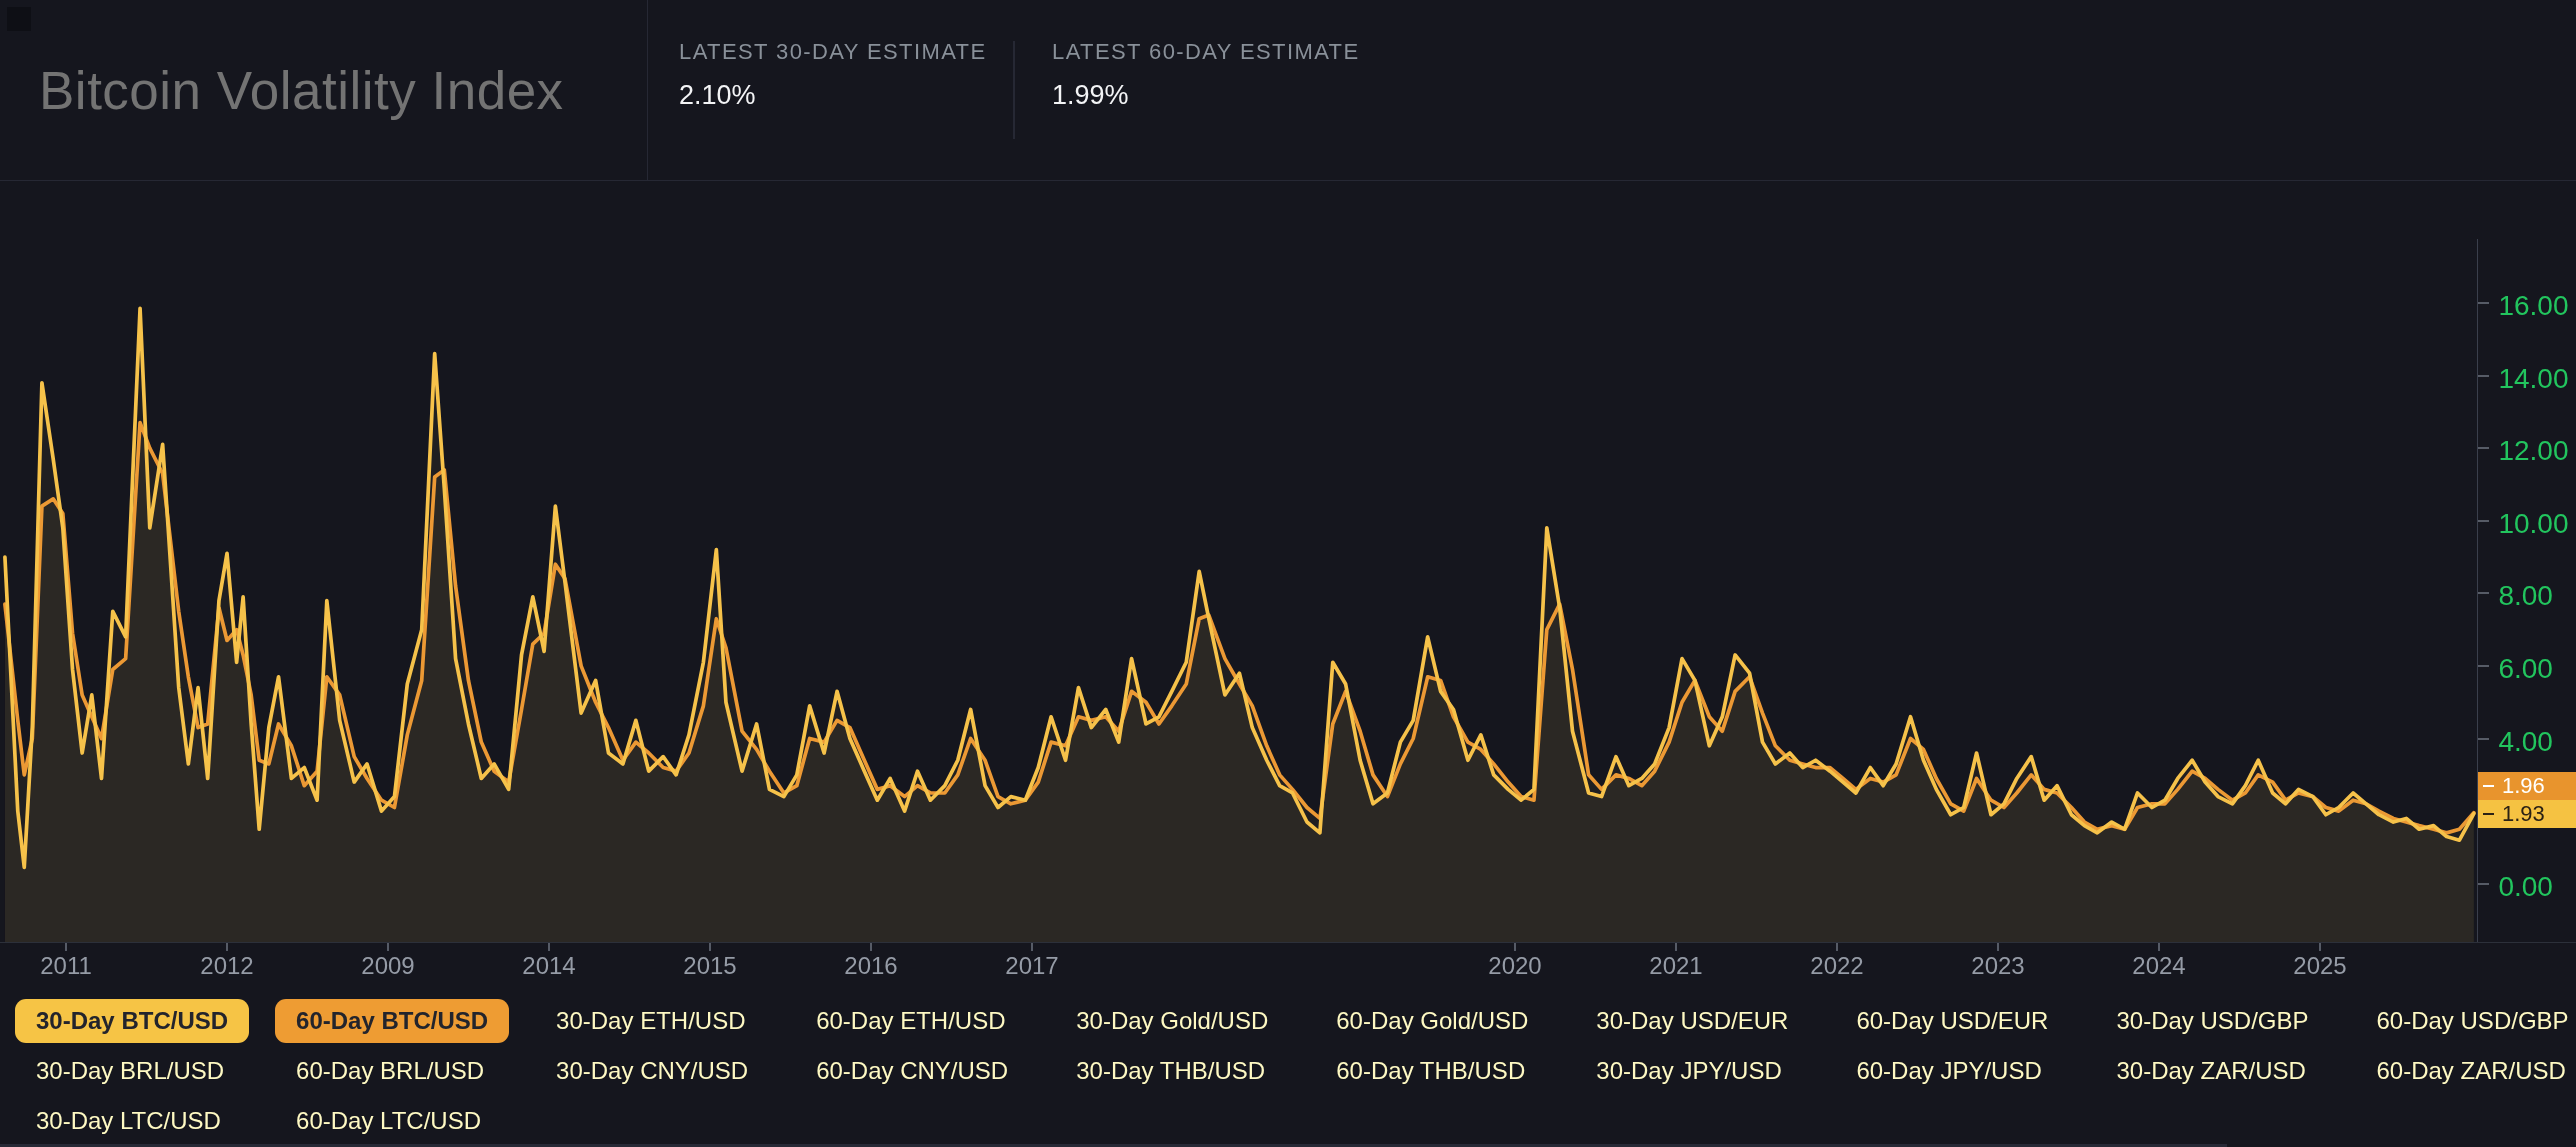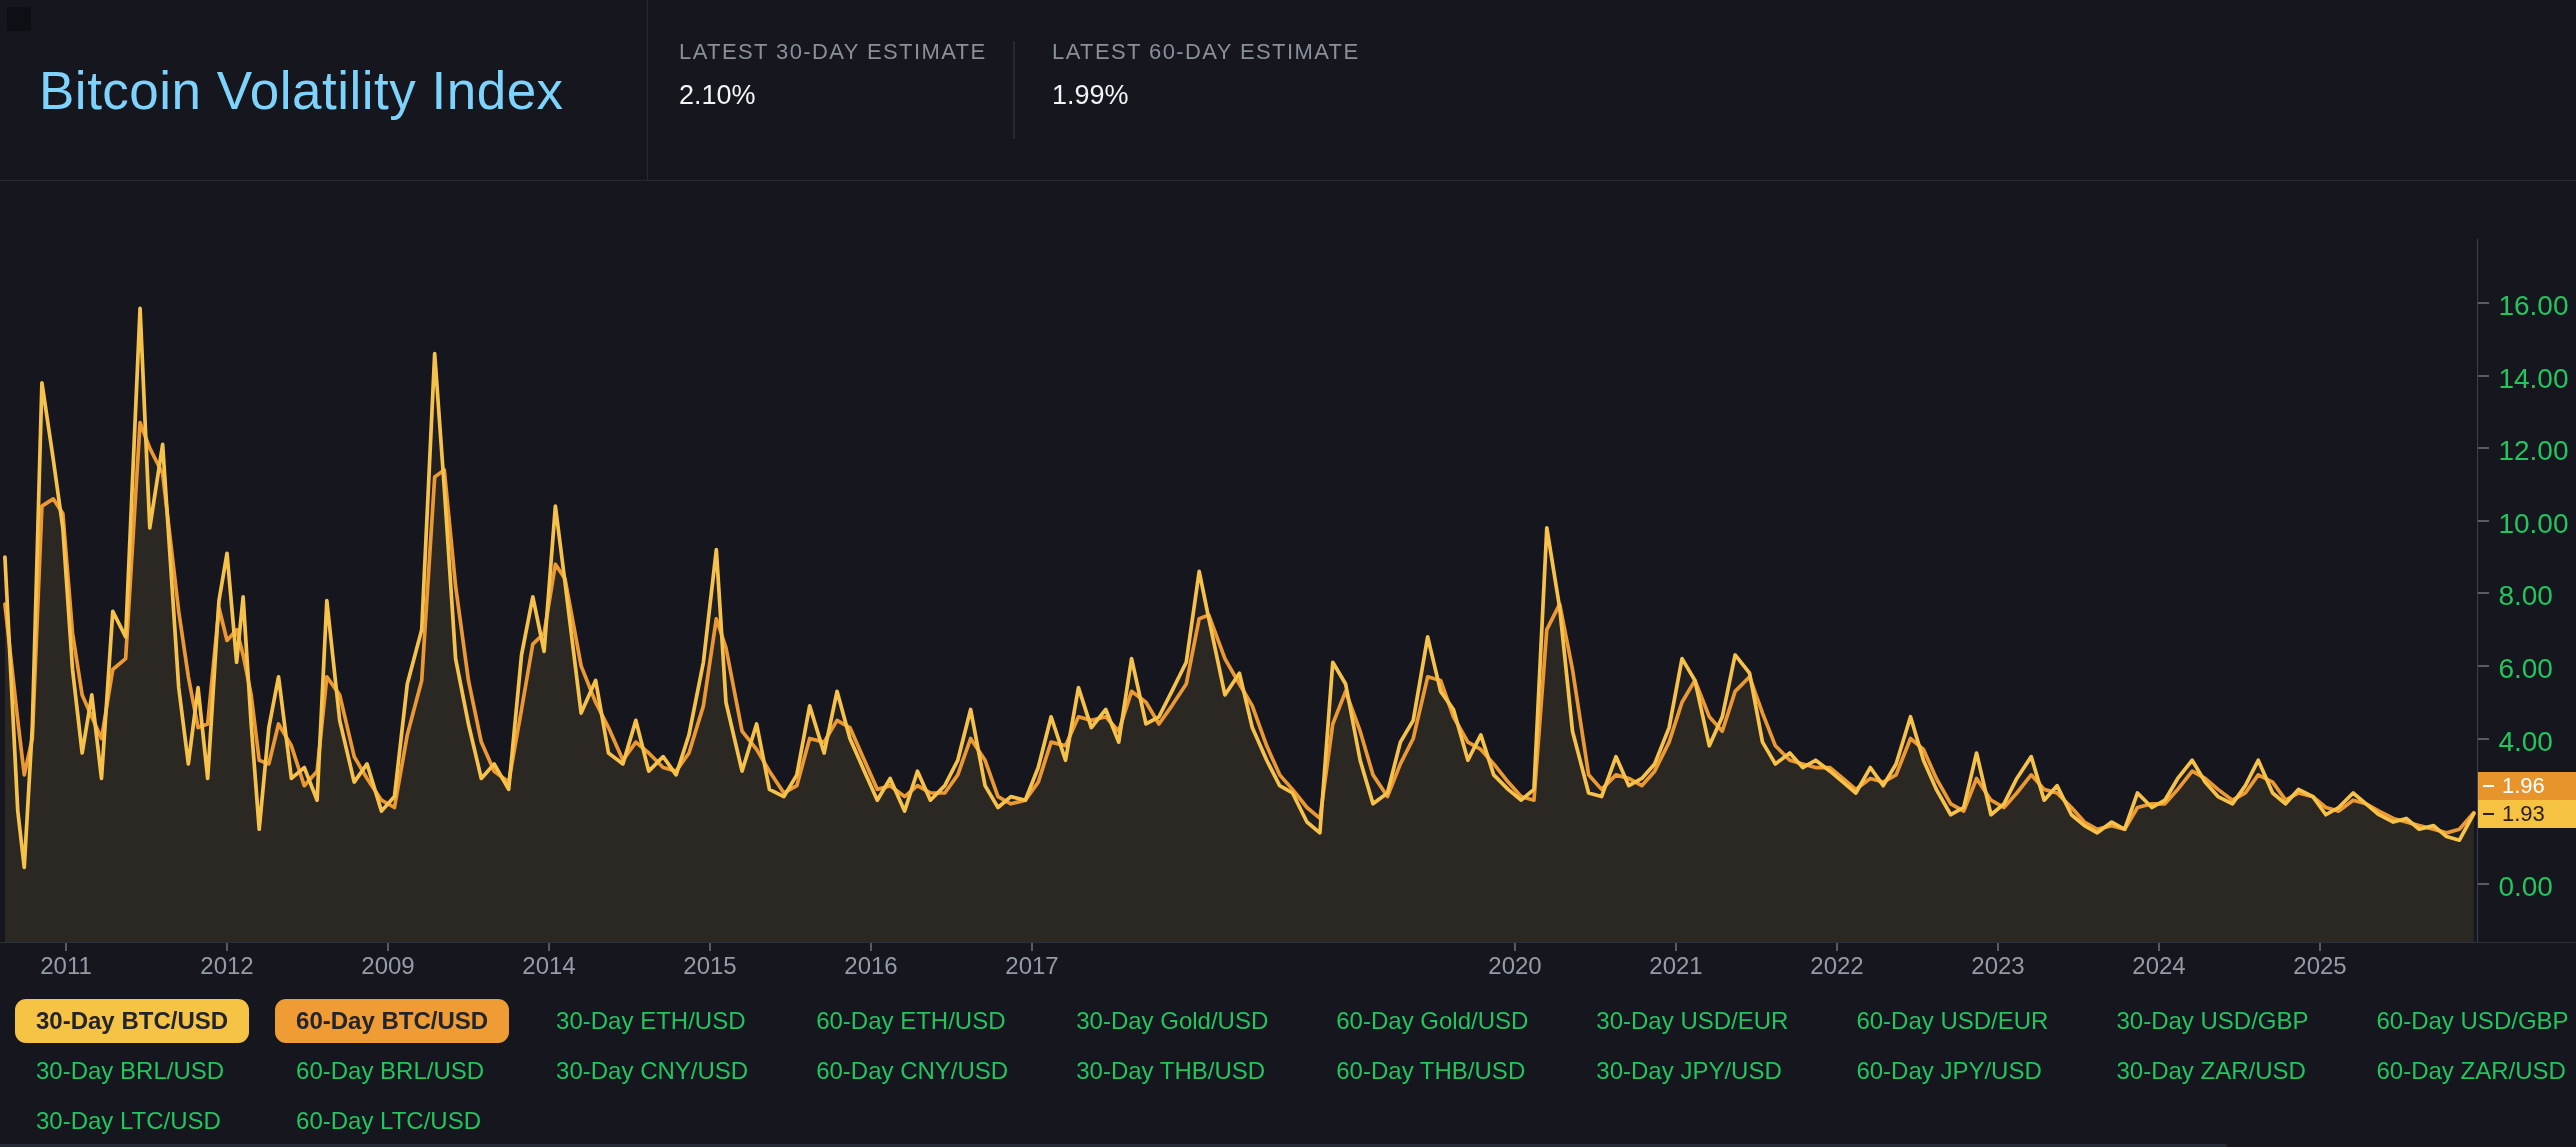--- a/index.html
+++ b/index.html
@@ -4,21 +4,21 @@
 <style>
   * { margin:0; padding:0; box-sizing:border-box; }
   html,body { background:#101117; }
   body { font-family:"Liberation Sans", sans-serif; }
   .page { position:relative; width:2576px; height:1147px; background:#15161e; overflow:hidden; color:#c7ccd4; }
   .corner { position:absolute; left:7.4px; top:7.4px; width:24px; height:24px; background:#0e0f15; }
 
   
   header { position:absolute; left:0; top:0; width:2576px; height:181px; display:flex; border-bottom:1.9px solid #262834; }
   .title-box { width:648px; height:100%; display:flex; align-items:center; padding-left:39px; border-right:1.9px solid #262834; }
-  .title-box h1 { font-size:53px; font-weight:400; color:#7dd3fc; letter-spacing:0.5px; }
+  .title-box h1 { font-size:53px; font-weight:400; color:#737373; letter-spacing:0.5px; }
   .est { position:relative; padding:39px 0 0 31px; width:365px; }
   .est2 { padding-left:39px; width:481px; }
   .est2::before { content:''; position:absolute; left:0; top:41px; width:1.9px; height:98px; background:#262834; }
   .est-label { font-size:22px; letter-spacing:1.4px; color:#899099; margin-bottom:15px; }
   .est-value { font-size:27px; color:#f3f4f6; }
 
   
   .toolbar { position:absolute; left:0; top:183px; width:2576px; height:56px; display:flex; align-items:center; padding-left:13px; border-bottom:1.9px solid #262834; }
   .range { background:none; border:none; font-family:inherit; font-size:25px; color:#c6cbd3; padding:0 25px; height:46px; cursor:pointer; }
   .range.active { background:#efb43e; color:#22232b; font-weight:bold; border-radius:9.3px; padding:0 23px; margin-left:13px; }
@@ -32,21 +32,21 @@
   .price-tag { position:absolute; left:0; width:99px; height:28px; display:flex; align-items:center; padding-left:4.6px; font-size:22px; }
   .price-tag::before { content:''; width:11px; height:2.8px; background:currentColor; margin-right:8.3px; flex:0 0 auto; }
   .x-axis { position:absolute; left:0; top:703px; width:2576px; height:43px; border-top:1.9px solid #2c303a; }
   .x-dash { position:absolute; top:0; width:1.9px; height:8.3px; background:#565b66; }
   .x-lbl { position:absolute; top:9.3px; width:74px; text-align:center; font-size:24px; color:#959ba6; }
 
   
   .legend { position:absolute; left:0; top:985px; width:2227px; height:162px; padding:11px 0 0 15px;
             display:grid; grid-template-columns:repeat(10, max-content); column-gap:26px; grid-auto-rows:50px; align-items:center; justify-items:start;
             border-bottom:3.7px solid #272936; }
-  .leg { background:none; border:none; font-family:inherit; font-size:24px; color:#22c55e; padding:8.3px 21px; cursor:pointer; white-space:nowrap; }
+  .leg { background:none; border:none; font-family:inherit; font-size:24px; color:#fef9c3; padding:8.3px 21px; cursor:pointer; white-space:nowrap; }
   .leg.sel { color:#23242c; font-weight:bold; border-radius:11px; }
 </style>
 </head>
 <body>
 
 <div class="page">
   <div class="corner"></div>
 
   <header>
     <div class="title-box">

